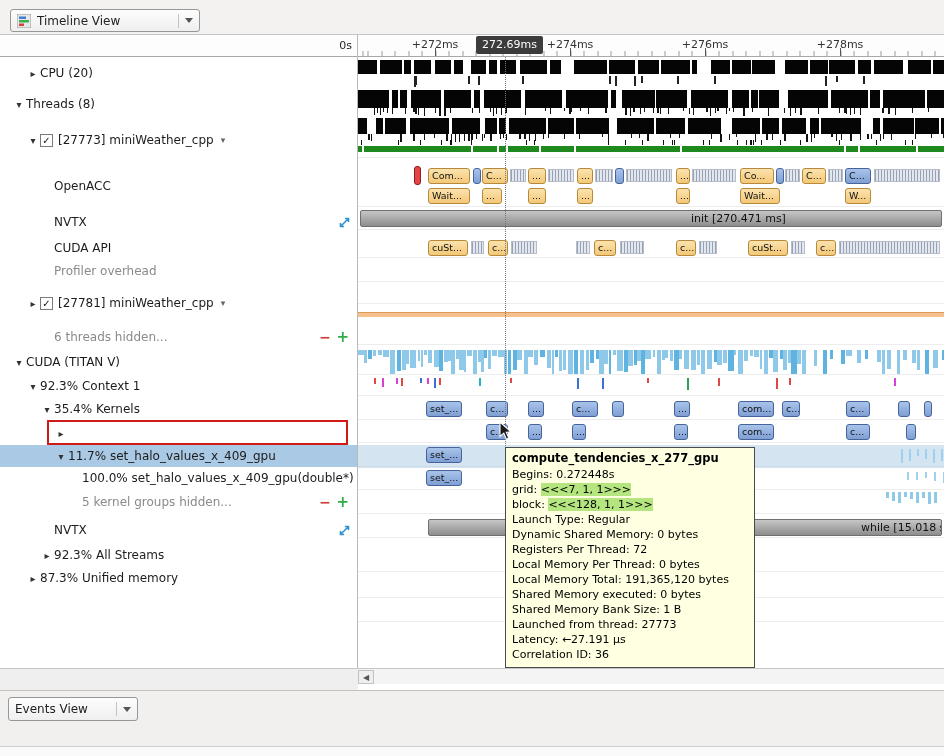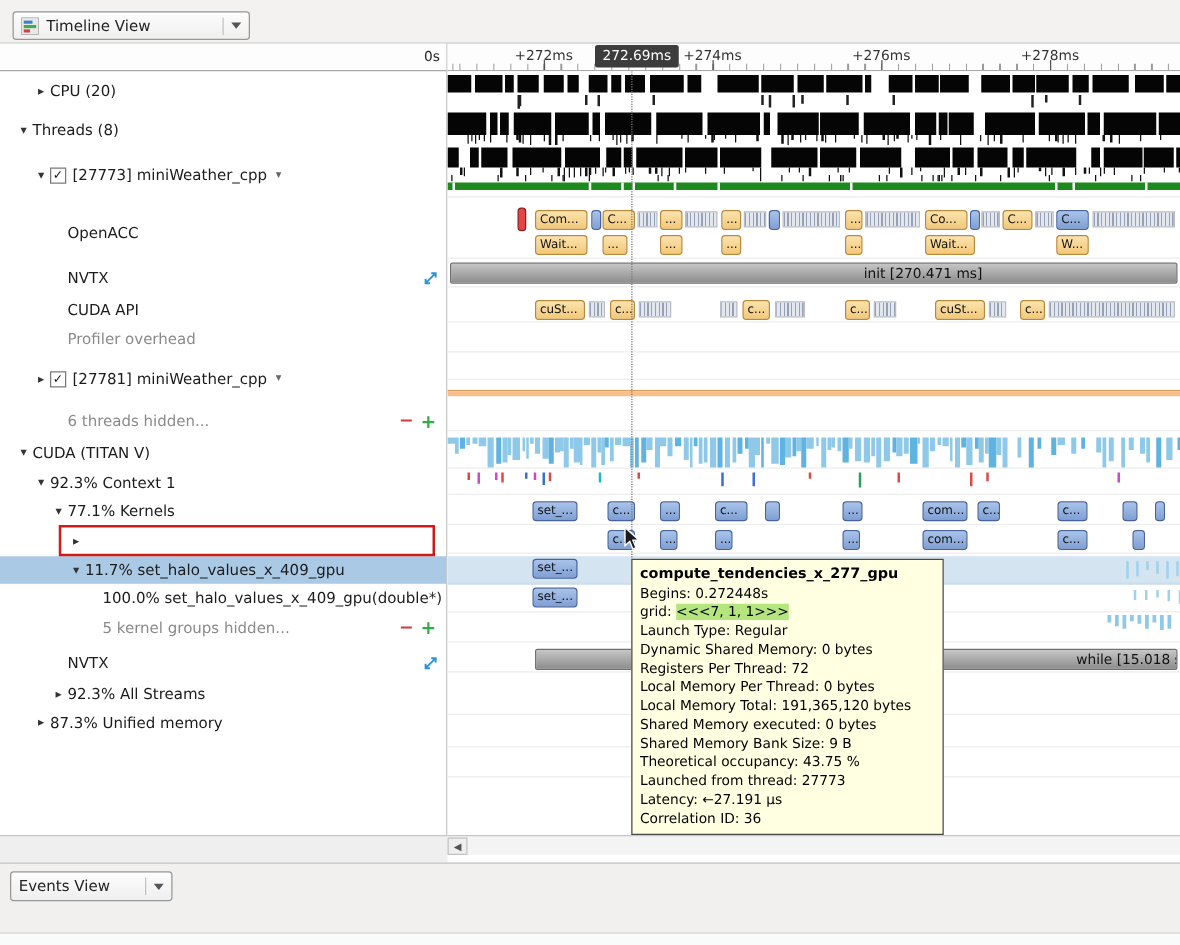--- a/index.html
+++ b/index.html
@@ -144,21 +144,21 @@
       <div class="trow" style="top: 316px; padding-left: 12px;">
         <span class="arr">▾</span>
         <span class="tlabel">CUDA (TITAN V)</span>
       </div>
       <div class="trow" style="top: 340px; padding-left: 26px;">
         <span class="arr">▾</span>
         <span class="tlabel">92.3% Context 1</span>
       </div>
       <div class="trow" style="top: 363px; padding-left: 40px;">
         <span class="arr">▾</span>
-        <span class="tlabel">77.1% Kernels</span>
+        <span class="tlabel">35.4% Kernels</span>
       </div>
       <div class="trow" style="top: 387px; padding-left: 54px;">
         <span class="arr">▸</span>
       </div>
       <div class="trow sel" style="top: 410px; padding-left: 54px;">
         <span class="arr">▾</span>
         <span class="tlabel">11.7% set_halo_values_x_409_gpu</span>
       </div>
       <div class="trow" style="top: 432px; padding-left: 68px;">
         <span class="arr"></span>
@@ -708,28 +708,28 @@
   </div>
   <div class="bottom-line"></div>
   <div class="bottom-strip"></div>
 </div>
 
 <div class="tooltip">
   <div class="tt-title">compute_tendencies_x_277_gpu</div>
   <div id="tt-rows">
       <div class="ttrow">Begins: 0.272448s</div>
       <div class="ttrow"><span>grid: </span><span class="hl">&lt;&lt;&lt;7, 1, 1&gt;&gt;&gt;</span></div>
+      <div class="ttrow"><span>block: </span><span class="hl">&lt;&lt;&lt;128, 1, 1&gt;&gt;&gt;</span></div>
       <div class="ttrow">Launch Type: Regular</div>
       <div class="ttrow">Dynamic Shared Memory: 0 bytes</div>
       <div class="ttrow">Registers Per Thread: 72</div>
       <div class="ttrow">Local Memory Per Thread: 0 bytes</div>
       <div class="ttrow">Local Memory Total: 191,365,120 bytes</div>
       <div class="ttrow">Shared Memory executed: 0 bytes</div>
-      <div class="ttrow">Shared Memory Bank Size: 9 B</div>
-      <div class="ttrow">Theoretical occupancy: 43.75 %</div>
+      <div class="ttrow">Shared Memory Bank Size: 1 B</div>
       <div class="ttrow">Launched from thread: 27773</div>
       <div class="ttrow">Latency: ←27.191 μs</div>
       <div class="ttrow">Correlation ID: 36</div>
     </div>
 </div>
 
 <div class="cursor">
   <svg width="14" height="20" viewBox="0 0 14 20">
     <path d="M1 1 L1 15.5 L4.8 12.2 L7.3 18.3 L9.8 17.2 L7.3 11.2 L12 11 Z" fill="#1a1a1a" stroke="#fff" stroke-width="1.1"></path>
   </svg>

